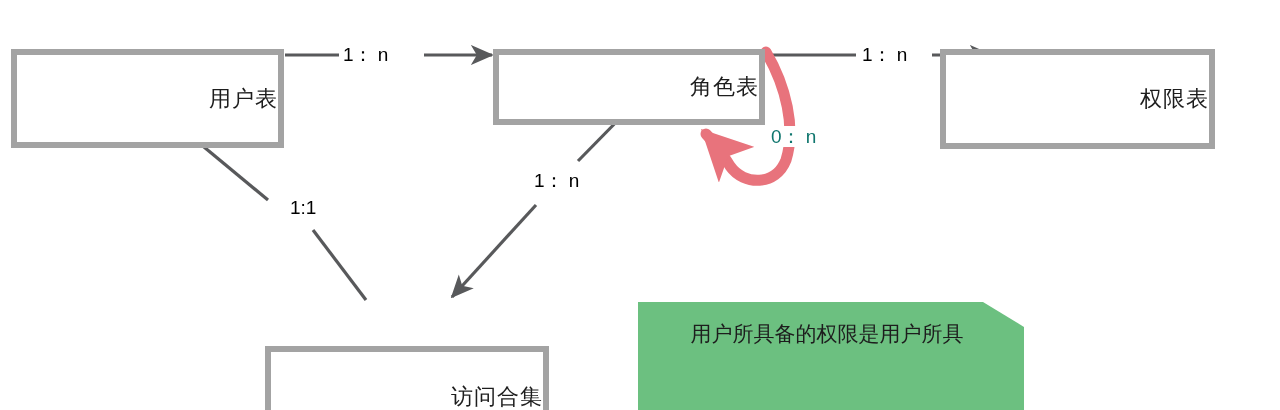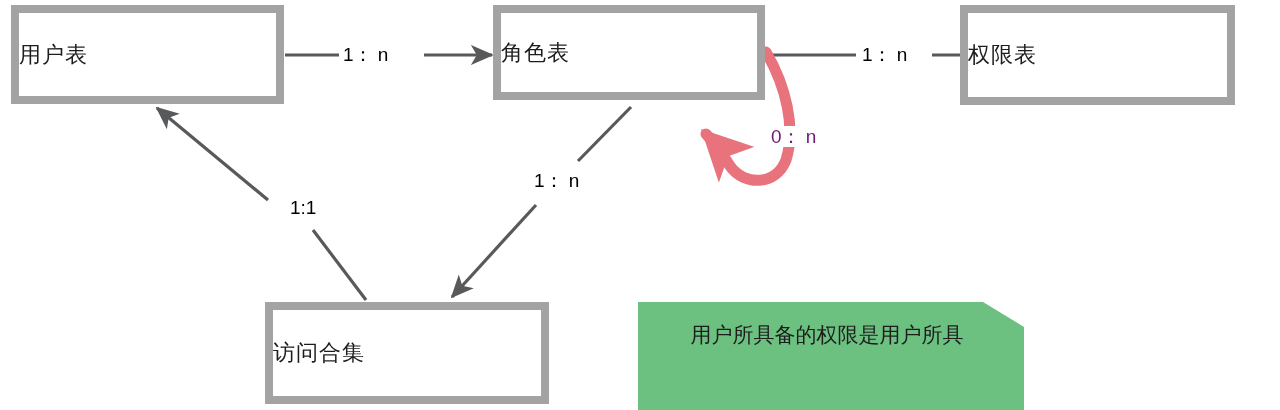--- a/index.html
+++ b/index.html
@@ -24,62 +24,63 @@
     position: absolute;
     left: 0;
     top: 0;
     width: 1280px;
     height: 410px;
   }
   .entity-box {
     position: absolute;
     box-sizing: border-box;
     background: #ffffff;
-    border: 8px solid #a3a3a3;
+    border: 6px solid #a3a3a3;
     display: flex;
     align-items: center;
-    justify-content: flex-start;
+    justify-content: flex-end;
+    margin-top: 44px;
   }
   .entity-label {
     font-size: 22px;
     color: #1d1d1d;
     font-family: "Liberation Sans", "DejaVu Sans", sans-serif;
     letter-spacing: 1px;
     white-space: nowrap;
   }
   .edge-label {
     position: absolute;
     font-size: 19px;
     color: #000000;
     font-family: "Liberation Sans", "DejaVu Sans", sans-serif;
     background: #ffffff;
     white-space: nowrap;
     line-height: 1;
     padding: 1px 3px;
   }
   .edge-label.red-label {
-    color: #701a75;
+    color: #0f766e;
   }
   #note-box {
     position: absolute;
     left: 638px;
     top: 301px;
     width: 386px;
     height: 109px;
     background: #6cc080;
     -webkit-clip-path: polygon(0 1px, 345px 1px, 100% 26px, 100% 100%, 0 100%);
     clip-path: polygon(0 1px, 345px 1px, 100% 26px, 100% 100%, 0 100%);
     box-sizing: border-box;
     padding: 16px 26px 0 18px;
     text-align: center;
   }
   .note-line {
     font-size: 21px;
     color: #1d1d1d;
-    font-family: Liberation Serif, serif;
+    font-family: Liberation Mono, monospace;
     line-height: 37px;
     white-space: nowrap;
   }
 </style>
 </head>
 <body>
 
 <div id="canvas">
 
   <svg id="edges" viewBox="0 0 1280 410" width="1280" height="410" xmlns="http://www.w3.org/2000/svg">
@@ -117,25 +118,25 @@
                C 786 86, 796 128, 786 160
                C 776 186, 744 186, 730 166
                C 724 157, 718 146, 706 134" fill="none" stroke="#e8737c" stroke-width="11" stroke-linecap="round" marker-end="url(#arrow-red)"></path>
     </g>
   </svg>
 
   <div class="entity-box" style="left:11px; top:5px; width:273px; height:99px;">
     <span class="entity-label">用户表</span>
   </div>
 
-  <div class="entity-box" style="left:493px; top:5px; width:272px; height:95px;">
+  <div class="entity-box" style="left:493px; top:5px; width:272px; height:76px;">
     <span class="entity-label">角色表</span>
   </div>
 
-  <div class="entity-box" style="left:960px; top:5px; width:275px; height:100px;">
+  <div class="entity-box" style="left:940px; top:5px; width:275px; height:100px;">
     <span class="entity-label">权限表</span>
   </div>
 
   <div class="entity-box" style="left:265px; top:302px; width:284px; height:102px;">
     <span class="entity-label">访问合集</span>
   </div>
 
   <div class="edge-label" style="left:340px; top:44px;">1： n</div>
 
   <div class="edge-label" style="left:859px; top:44px;">1： n</div>

